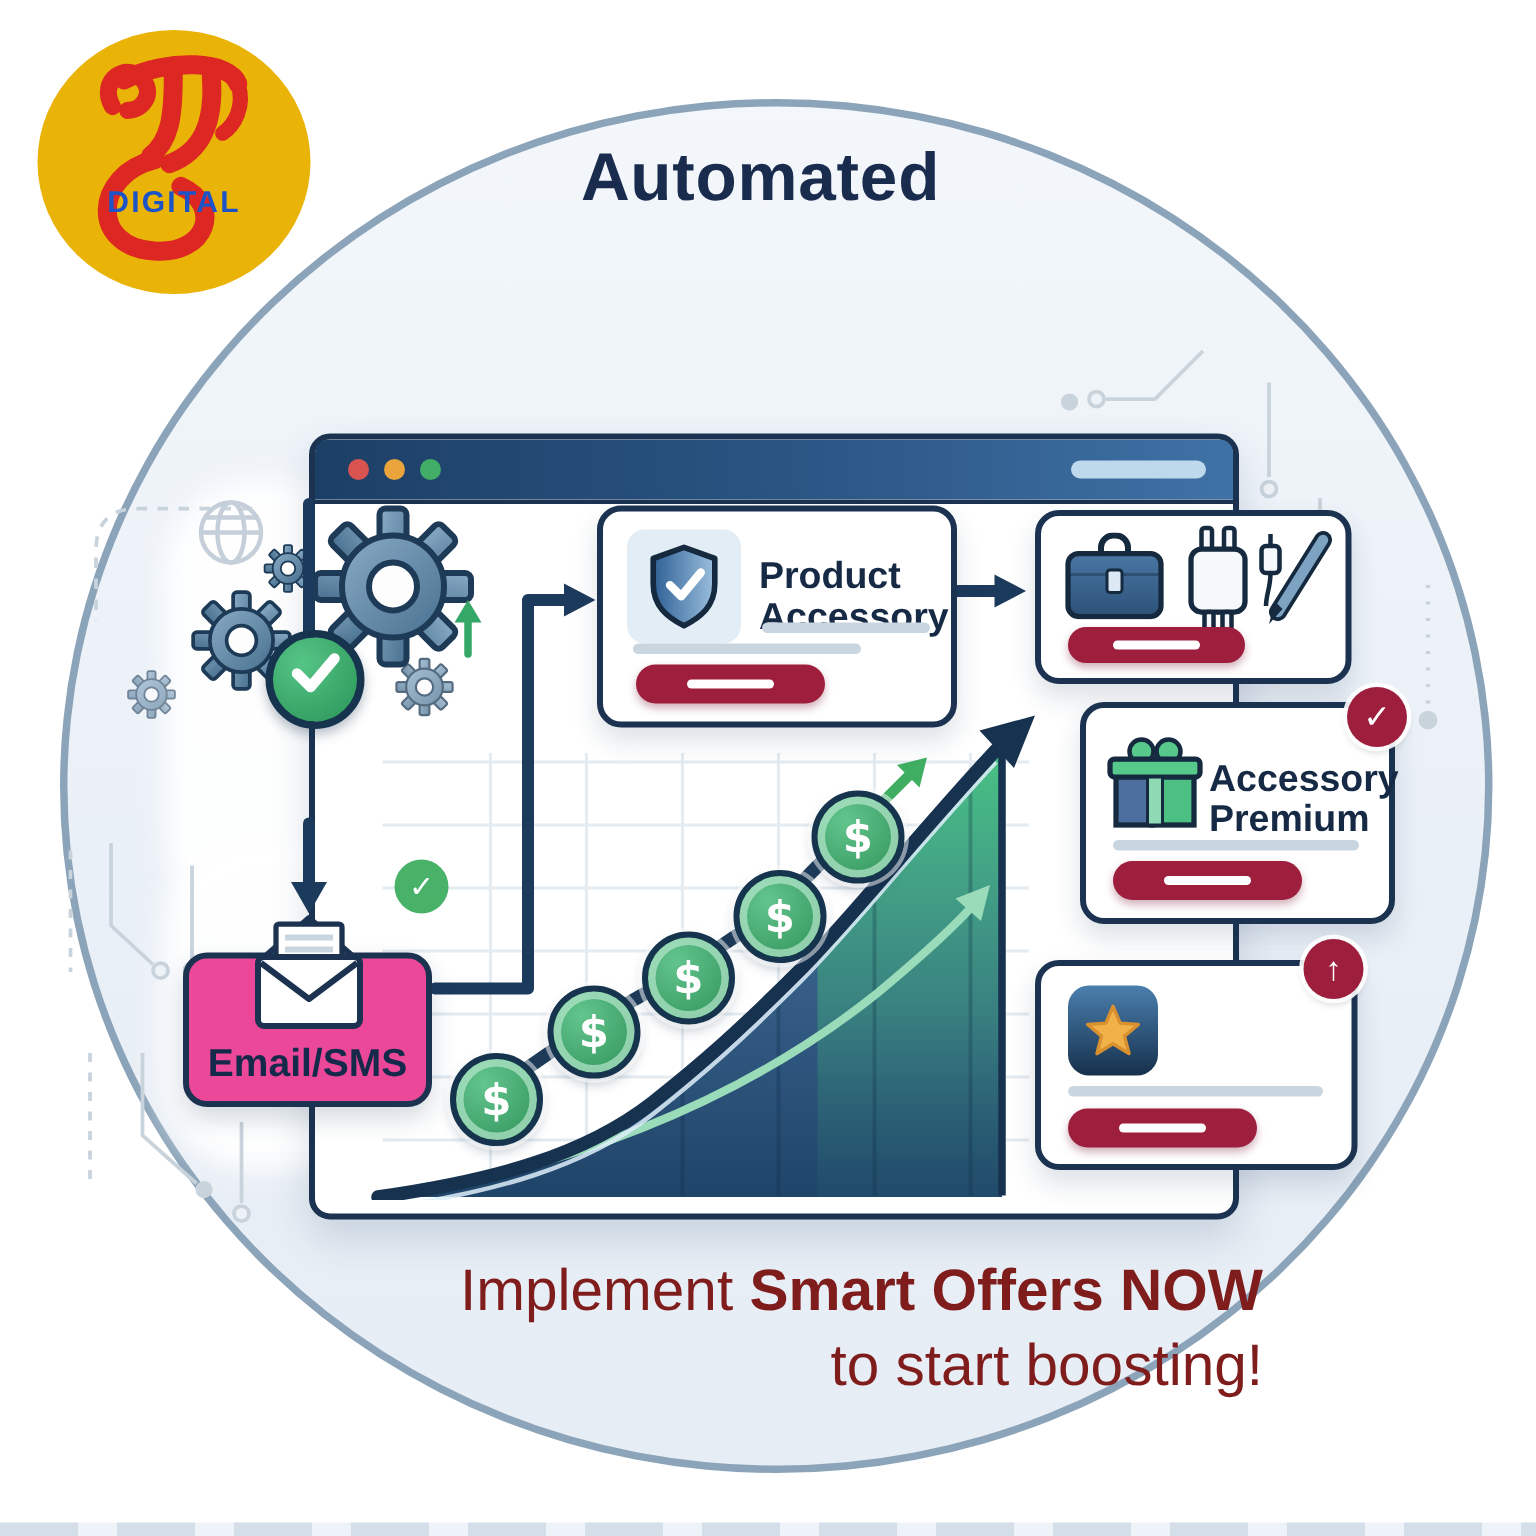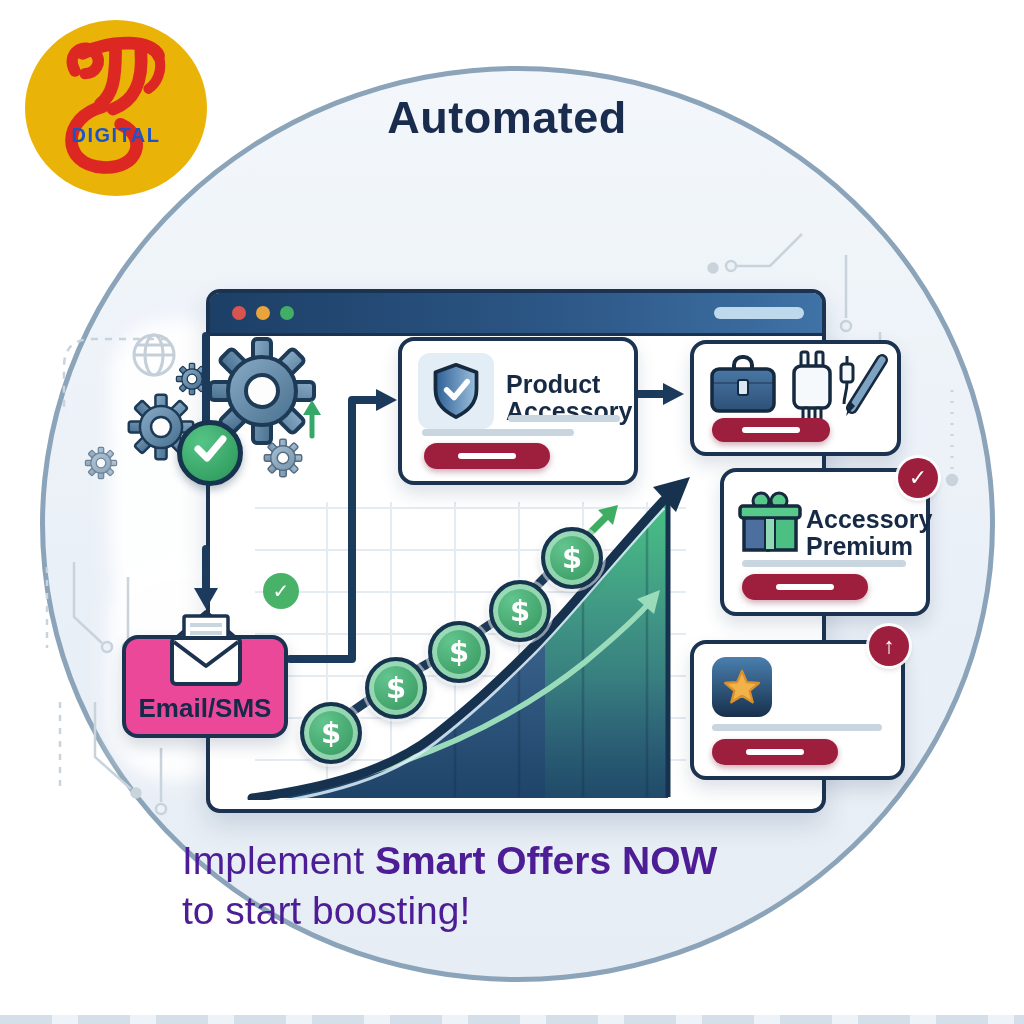--- a/index.html
+++ b/index.html
@@ -44,22 +44,22 @@
   #big-check{left:177px;top:420px;width:56px;height:56px;border-radius:50%;border:5px solid #17344f;
     background:radial-gradient(circle at 35% 30%,#55c586,#2a9457);box-shadow:0 4px 8px rgba(20,45,75,.3);}
   .coin{position:absolute;width:54px;height:54px;border-radius:50%;border:4px solid #17344f;
     background:radial-gradient(circle at 35% 30%,#63c58e,#2e9157);
     box-shadow:inset 0 0 0 5px rgba(190,235,210,.65),0 0 0 3px rgba(255,255,255,.5),0 4px 8px rgba(20,45,75,.25);
     display:flex;align-items:center;justify-content:center;color:#fff;font-weight:800;font-size:29px;
     font-family:"DejaVu Sans",sans-serif;}
   #small-check{left:263px;top:573px;width:36px;height:36px;border-radius:50%;background:#3fae62;
     color:#fff;font-weight:900;font-size:20px;display:flex;align-items:center;justify-content:center;opacity:.95;}
   
-  #footer-text{left:182px;top:836px;width:660px;text-align:left;line-height:1.28;
-    font-size:39px;color:#4c1d95;font-weight:500;}
+  #footer-text{left:182px;top:836px;width:660px;text-align:right;line-height:1.28;
+    font-size:39px;color:#7f1d1d;font-weight:500;}
   #footer-text b{font-weight:800;}
   
   #brand-logo{left:25px;top:20px;width:166px;height:160px;border-radius:50%;border:8px solid #eab308;background:#eab308;}
   #logo-word{position:absolute;left:50%;top:96px;transform:translateX(-50%);color:#1c54c8;
     font-weight:800;font-size:20px;letter-spacing:1.5px;}
   #bottom-strip{left:0;bottom:0;width:1024px;height:9px;opacity:.85;
     background:repeating-linear-gradient(90deg,#cdd9e6 0 52px,#eaf1f7 52px 78px);}
   svg{display:block;}
 </style>
 </head>

